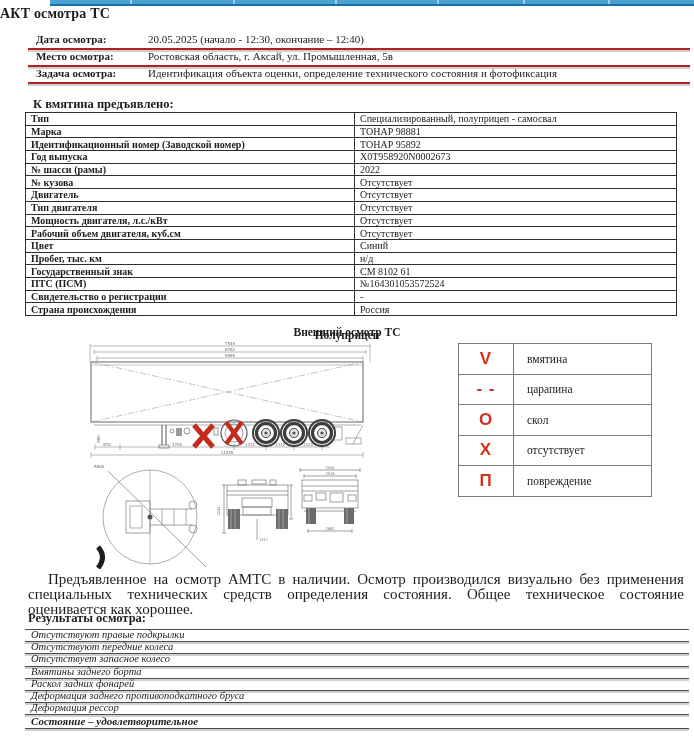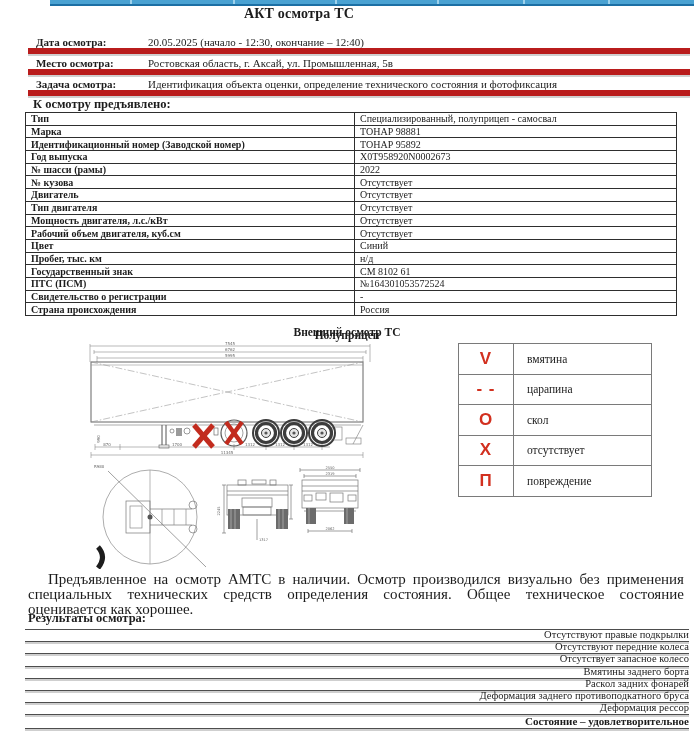--- a/index.html
+++ b/index.html
@@ -4,27 +4,27 @@
 <style>
   html,body{margin:0;padding:0;background:#fff;}
   .page{position:relative;width:694px;height:749px;background:#ffffff;overflow:hidden;
         font-family:"Liberation Serif","DejaVu Serif",serif;color:#1c1c1c;}
 
   
   .top-bar{position:absolute;left:50px;top:0;width:644px;height:4px;
            background:#4aa2d2;border-bottom:2px solid #1c6fa4;}
   .top-bar .div{position:absolute;top:0;width:2px;height:4px;background:#9ed2ec;}
 
-  .doc-title{position:absolute;top:6px;left:0;width:598px;text-align:center;
+  .doc-title{position:absolute;top:6px;left:0;width:598px;
              font-weight:bold;font-size:14px;letter-spacing:.2px;}
 
   
   .info{position:absolute;top:33px;left:28px;width:662px;}
-  .info-row{display:flex;align-items:flex-end;height:15px;
-            border-bottom:6px solid #b91c1c;box-shadow:0 2px 0 #cfcfcf;}
+  .info-row{display:flex;align-items:flex-start;height:15px;
+            border-bottom:2px solid #b91c1c;box-shadow:0 2px 0 #cfcfcf;}
   .info-label{width:112px;padding-left:8px;font-weight:bold;font-size:11px;flex:none;}
   .info-value{font-size:11px;white-space:nowrap;}
 
   .section-heading{position:absolute;left:33px;font-weight:bold;font-size:12.5px;}
 
   
   table.vehicle{position:absolute;top:112px;left:25px;width:652px;
                 border-collapse:collapse;font-size:10px;table-layout:fixed;}
   table.vehicle td{border:1px solid #2e2e2e;height:11.7px;line-height:11px;
                    padding:0 5px;overflow:hidden;white-space:nowrap;}
@@ -42,22 +42,22 @@
                       font-weight:bold;font-size:17px;letter-spacing:1px;}
   table.legend td.txt{font-size:11.5px;padding-left:13px;}
 
   .drawing-svg{position:absolute;left:80px;top:341px;}
 
   .summary{position:absolute;top:572px;left:28px;width:656px;
            font-size:15px;line-height:15px;text-align:justify;text-indent:20px;}
 
   .results{position:absolute;top:629px;left:25px;width:664px;border-top:1px solid #4d4d4d;}
   .result-row{height:11.2px;line-height:10.5px;border-bottom:1px solid #4d4d4d;
-              box-shadow:0 2px 0 #cfcfcf;font-size:10.5px;
-              padding-left:6px;white-space:nowrap;overflow:hidden;text-align:right;}
+              box-shadow:0 2px 0 #cfcfcf;font-style:italic;font-size:10.5px;
+              padding-left:6px;white-space:nowrap;overflow:hidden;}
   .result-row.conclusion{font-weight:bold;font-size:11px;height:12.4px;line-height:12px;}
 
   svg text{font-family:"DejaVu Sans",sans-serif;fill:#666;}
 </style>
 </head>
 <body>
 
 <div class="page">
 
   <div class="top-bar">
@@ -79,21 +79,21 @@
     <div class="info-row">
       <span class="info-label">Место осмотра:</span>
       <span class="info-value">Ростовская область, г. Аксай, ул. Промышленная, 5в</span>
     </div>
     <div class="info-row">
       <span class="info-label">Задача осмотра:</span>
       <span class="info-value">Идентификация объекта оценки, определение технического состояния и фотофиксация</span>
     </div>
   </div>
 
-  <div class="section-heading" style="top:97px">К осмотру предъявлено:</div>
+  <div class="section-heading" style="top:97px">К вмятина предъявлено:</div>
 
   <table class="vehicle">
     <tbody>
         <tr>
           <td class="lbl">Тип</td>
           <td>Специализированный, полуприцеп - самосвал</td>
         </tr>
     <tr>
           <td class="lbl">Марка</td>
           <td>ТОНАР 98881</td>

